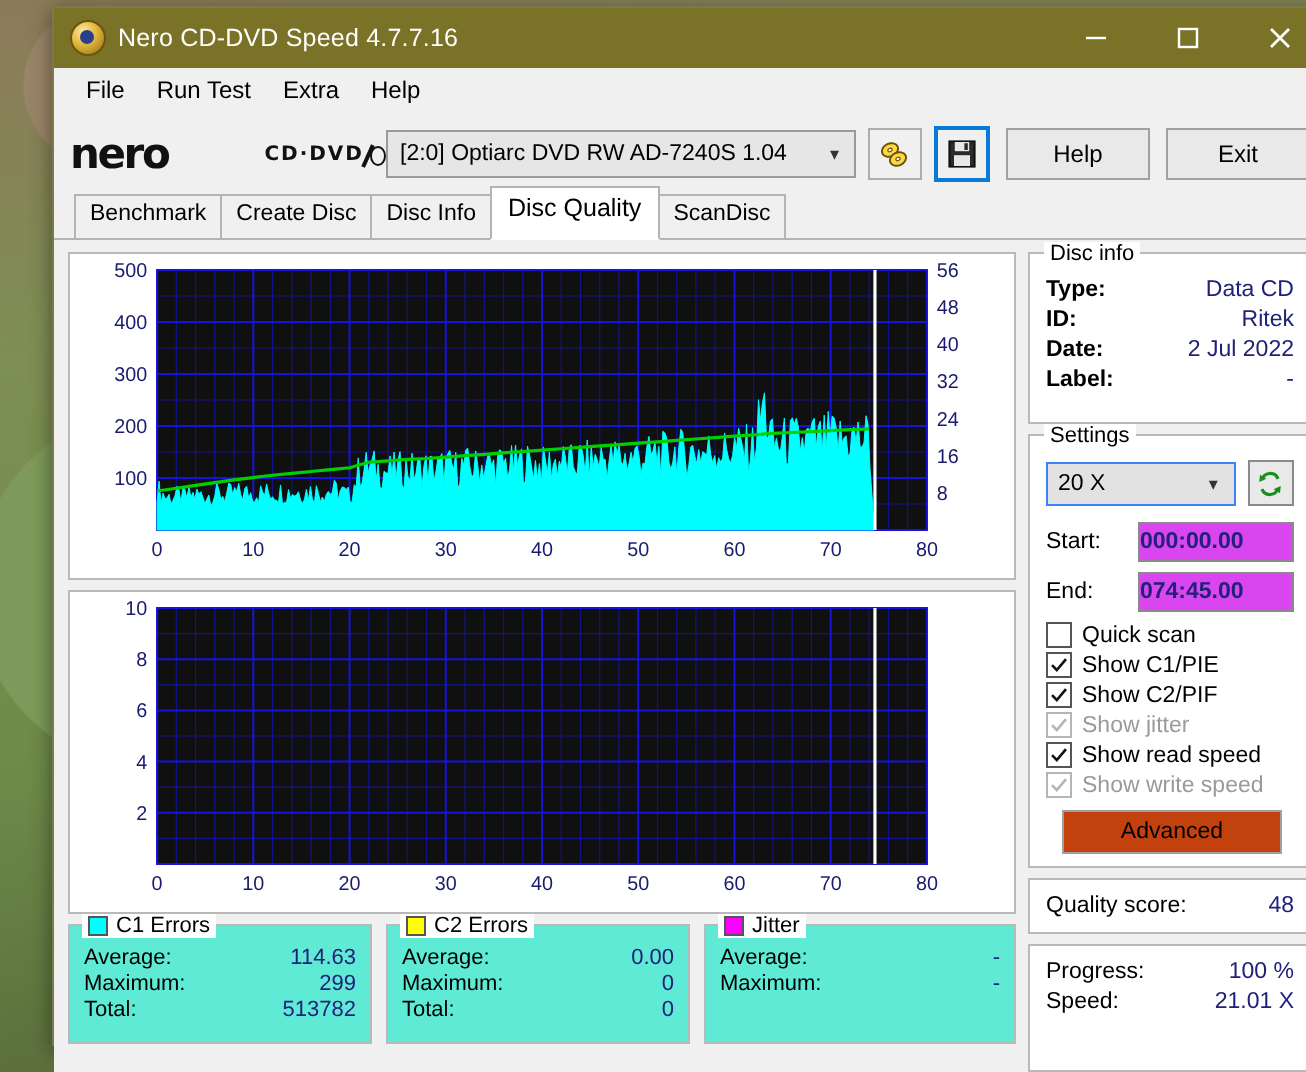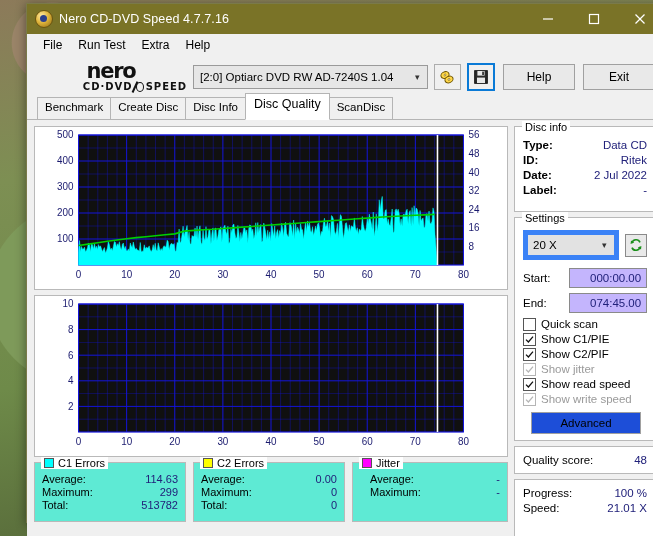--- a/index.html
+++ b/index.html
@@ -64,21 +64,21 @@
     height:22px;background:#f0f0f0;display:flex;align-items:center;
     padding-left:8px;flex:0 0 auto;
   }
   .menu-item{font-size:12px;color:#000;padding:2px 8px;white-space:nowrap;}
 
   
   #toolbar{
     height:42px;background:#f0f0f0;display:flex;align-items:center;
     padding:0 8px;flex:0 0 auto;position:relative;
   }
-  #nero-logo{width:152px;display:flex;flex-direction:column;align-items:center;}
+  #nero-logo{width:152px;display:flex;align-items:center;}
   #nero-word{
     font-family:"DejaVu Sans", sans-serif;
     font-weight:bold;font-size:21px;line-height:19px;letter-spacing:-1.2px;color:#111;
   }
   #nero-sub{
     font-family:"DejaVu Sans", sans-serif;
     font-weight:bold;font-size:10px;line-height:11px;letter-spacing:1px;color:#111;
     display:flex;align-items:center;gap:2px;padding-left:48px;
   }
   #nero-slash{
@@ -144,61 +144,61 @@
     position:absolute;top:-6px;left:6px;background:#fff;padding:0 3px;
     font-size:11px;color:#000;display:flex;align-items:center;gap:4px;white-space:nowrap;
   }
   .swatch{width:8px;height:8px;border:1px solid #555;display:inline-block;}
   .rows{padding:10px 7px 4px 7px;}
   .row{display:flex;justify-content:space-between;line-height:13px;font-size:11px;}
   .row .k{color:#000;}
   .row .v{color:#21217a;font-weight:normal;}
   #c1box{width:150px;}
   #c2box{width:150px;}
-  #jitterbox{flex:1;padding-left:10px;}
+  #jitterbox{flex:1;}
 
   
   .rgroup{border:1px solid #b9b9b9;background:#fff;position:relative;}
   .rgroup > .legend{
     position:absolute;top:-6px;left:7px;background:#fff;padding:0 3px;font-size:11px;color:#000;
   }
   #discinfo{height:84px;}
   #discinfo .rows{padding:11px 8px 0 8px;}
   #discinfo .row{display:flex;line-height:15px;font-size:11.5px;}
   #discinfo .row .k{width:44px;color:#000;font-weight:bold;}
   #discinfo .row .v{color:#21217a;}
 
   #settings{flex:1;}
   #settings .inner{padding:12px 8px 6px 8px;}
   #speedrow{display:flex;align-items:center;gap:6px;margin-bottom:8px;}
   #speed-select{
-    width:88px;height:20px;background:#e2e2e2;border:5px solid #3b82f6;
+    width:88px;height:20px;background:#e2e2e2;border:1px solid #3b82f6;
     display:flex;align-items:center;font-size:11.5px;padding:0 2px 0 5px;color:#000;
   }
   #speed-select .stext{flex:1;}
   #refresh-btn{
     width:22px;height:21px;border:1px solid #8a8a8a;background:#e9e9e9;
     display:flex;align-items:center;justify-content:center;
   }
   .fieldrow{display:flex;align-items:center;margin-bottom:5px;}
   .fieldrow .lbl{width:46px;font-size:11.5px;color:#000;}
   .fieldinput{
-    flex:1;height:18px;border:1px solid #8a8a8a;background:#c4b5fd;
-    font-size:11.5px;color:#21217a;display:flex;align-items:center;padding-left:20px;
-  }
-  .chkrow{display:flex;align-items:flex-start;gap:5px;margin:2px 0;font-size:11.5px;color:#000;}
+    flex:1;height:18px;border:1px solid #8a8a8a;background:#d946ef;
+    font-size:11.5px;color:#21217a;display:flex;align-items:center;padding-left:0;font-weight:bold;
+  }
+  .chkrow{display:flex;align-items:center;gap:5px;margin:2px 0;font-size:11.5px;color:#000;}
   .chkrow.dim{color:#9a9a9a;}
   .cbox{
     width:11px;height:11px;border:1px solid #555;background:#fff;
     display:flex;align-items:center;justify-content:center;flex:0 0 auto;position:relative;
   }
   .chkrow.dim .cbox{border-color:#b5b5b5;}
   .cbox svg{display:block;}
   #advanced-btn{
-    margin:6px 6px 0 auto;width:108px;height:20px;background:#1d4ed8;border:1px solid #a0a0a0;
+    margin:6px 6px 0 auto;width:108px;height:20px;background:#c2410c;border:1px solid #a0a0a0;
     font-size:11.5px;display:flex;align-items:center;justify-content:center;color:#000;
   }
   #quality{height:26px;display:flex;align-items:center;padding:0 8px;}
   #quality .k{font-size:11.5px;color:#000;flex:1;}
   #quality .v{font-size:11.5px;color:#21217a;}
   #progress{height:56px;padding:6px 8px 0 8px;}
   #progress .row{display:flex;justify-content:space-between;font-size:11.5px;line-height:15px;}
   #progress .k{color:#000;}
   #progress .v{color:#21217a;}
 </style>

